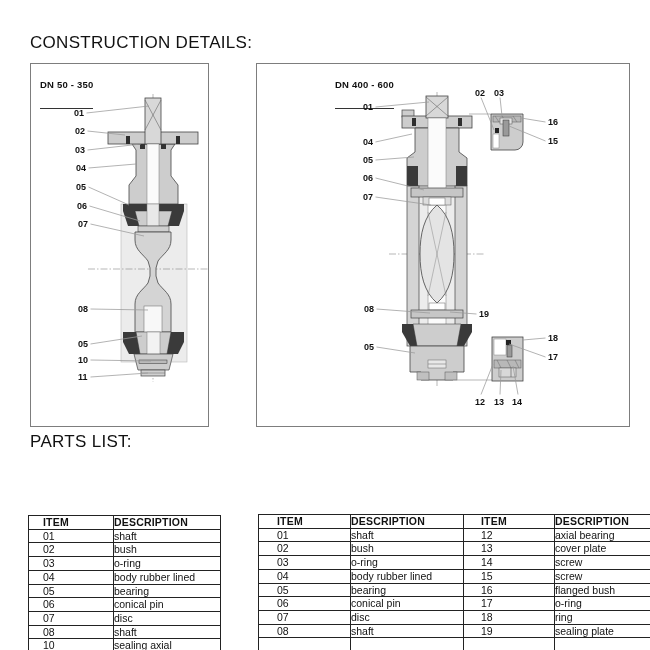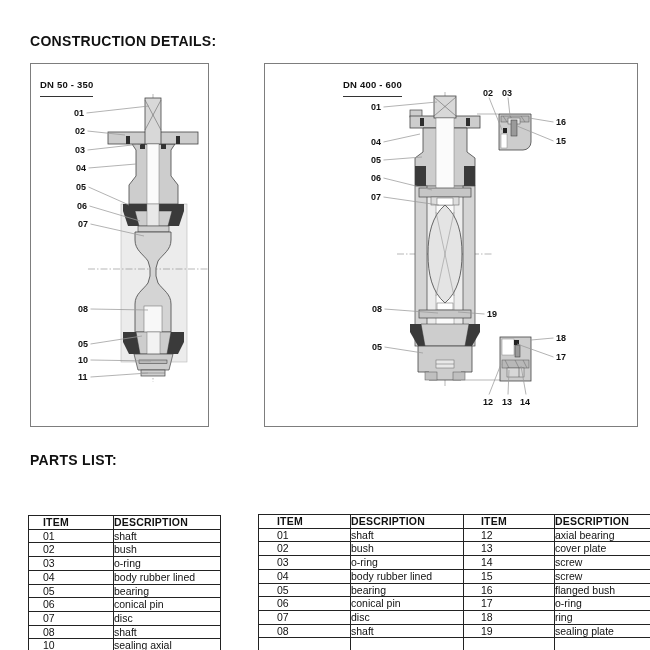--- a/index.html
+++ b/index.html
@@ -7,32 +7,32 @@
     --dark-fill:#3a3a3a; --line:#444; --leader:#9a9a9a; --box-border:#7d7d7d;
     --tbl-border:#222; --text:#111;
   }
   html,body{margin:0;padding:0;}
   body{
     width:650px;height:650px;background:#fff;position:relative;
     font-family:"Liberation Sans", sans-serif;color:var(--text);
     -webkit-font-smoothing:antialiased;
   }
   .section-title{
-    position:absolute;font-weight:bold;font-size:14px;letter-spacing:.3px;
+    position:absolute;font-weight:normal;font-size:17px;letter-spacing:.3px;
   }
   #construction-title{left:30px;top:33px;}
-  #parts-title{left:30px;top:452px;}
+  #parts-title{left:30px;top:432px;}
   .diagram-box{
     position:absolute;border:1px solid var(--box-border);background:#fff;
   }
   #diagram-left{left:30px;top:63px;width:177px;height:362px;}
-  #diagram-right{left:264px;top:63px;width:372px;height:362px;}
+  #diagram-right{left:256px;top:63px;width:372px;height:362px;}
   .dn-label{
     position:absolute;font-weight:bold;font-size:9.5px;
-    border-bottom:1px solid #333;padding-bottom:6px;letter-spacing:.2px;
+    border-bottom:1px solid #333;padding-bottom:18px;letter-spacing:.2px;
   }
   #dn-left{left:9px;top:15px;}
   #dn-right{left:78px;top:15px;}
   .diagram-box svg{position:absolute;left:0;top:0;}
   .callout-text{font-family:"Liberation Sans",sans-serif;font-weight:bold;font-size:9px;fill:#111;}
   .parts-table{
     position:absolute;border-collapse:collapse;table-layout:fixed;
     font-size:10.5px;
     margin-top:46px;
   }

